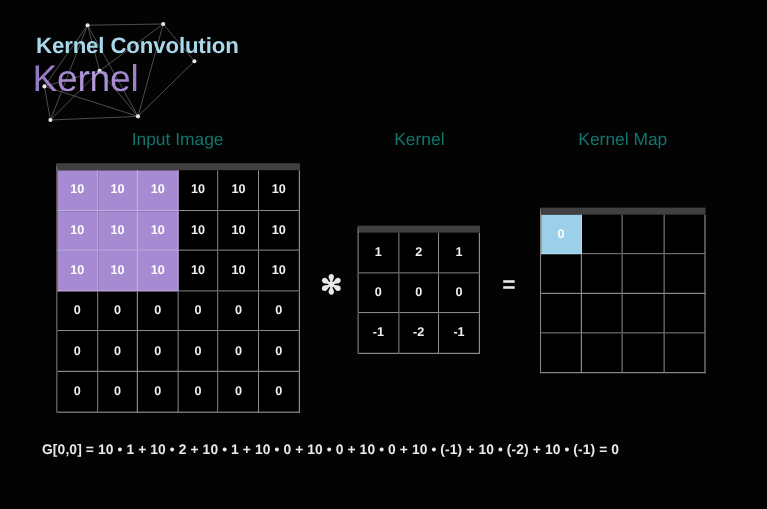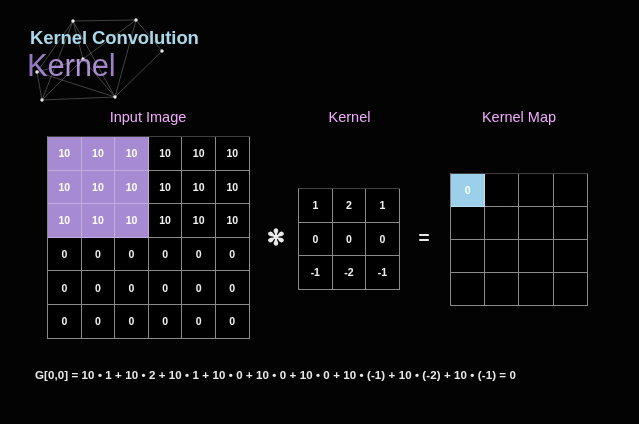--- a/index.html
+++ b/index.html
@@ -54,33 +54,33 @@
     background: linear-gradient(100deg, #8f72bd 0%, #b59add 55%, #9a7cc6 100%);
     -webkit-background-clip: text;
     background-clip: text;
     -webkit-text-fill-color: transparent;
   }
 
   
   .section-heading {
     position: absolute;
     font-size: 14.5px;
-    color: #f0abfc;
+    color: #0f766e;
     white-space: nowrap;
     text-align: center;
   }
   #heading-input  { left: 47px;  top: 109px; width: 202px; }
   #heading-kernel { left: 298px; top: 109px; width: 103px; }
   #heading-feature{ left: 450px; top: 109px; width: 138px; }
 
   
   .grid {
     position: absolute;
     display: grid;
-    border-top: 1px solid #404040;
+    border-top: 6px solid #404040;
     border-left: 1px solid #8a8a8a;
     box-sizing: content-box;
   }
   .cell {
     border-right: 1px solid #8a8a8a;
     border-bottom: 1px solid #8a8a8a;
     display: flex;
     align-items: center;
     justify-content: center;
     font-size: 10.5px;

